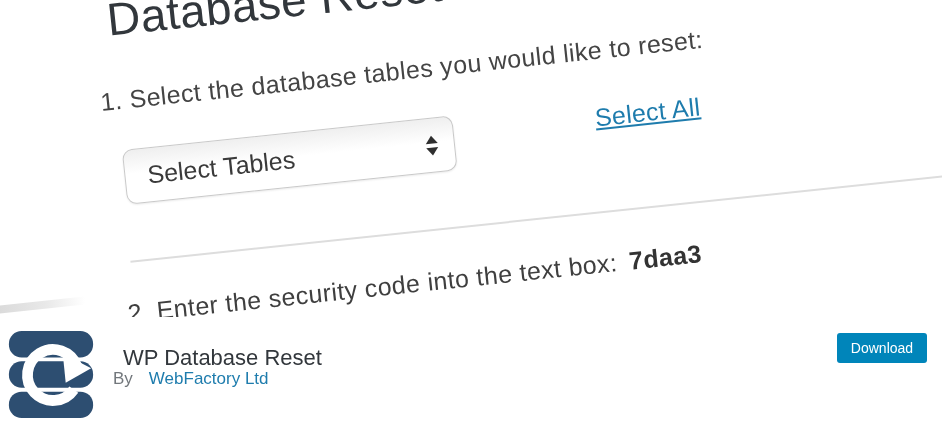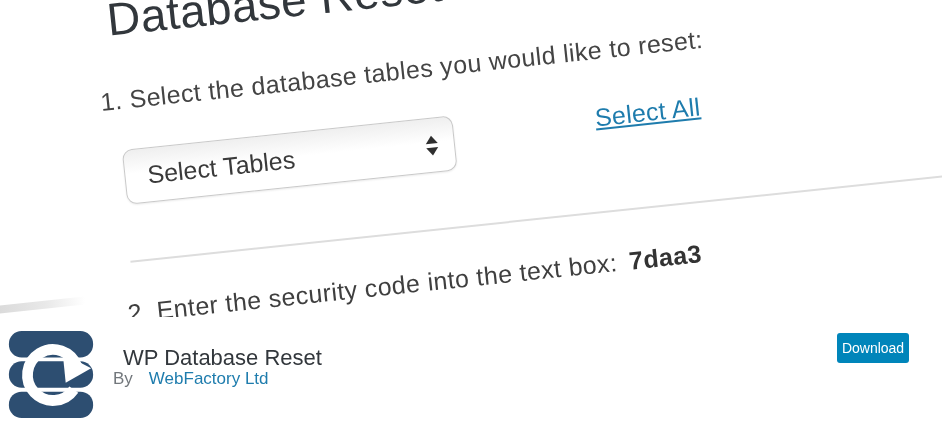--- a/index.html
+++ b/index.html
@@ -69,21 +69,21 @@
   .plugin-icon { position:absolute; left:4px; top:328px; width:94px; height:94px; }
   .plugin-title {
     position:absolute; left:111px; top:333px; margin:12px;
     font-size:22px; font-weight:400; color:var(--title-dark,#32373c);
     white-space:nowrap;
   }
   .byline { position:absolute; left:113px; top:369px; font-size:17px; white-space:nowrap; }
   .byline .prefix { color:var(--byline-gray,#72777c); margin-right:16px; }
   .byline .author { color:var(--link-blue,#1e7cad); text-decoration:none; cursor:pointer; }
   .download-btn {
-    position:absolute; left:837px; top:333px; width:72px; height:30px;
+    position:absolute; left:837px; top:333px; width:90px; height:30px;
     background:var(--download-blue,#0085ba); color:#fff; font-size:14px;
     font-family:"Liberation Sans", sans-serif;
     border:none; border-radius:3px; display:flex; align-items:center;
     justify-content:center; cursor:pointer;
   }
 </style>
 </head>
 <body>
 
 <div class="stage">

